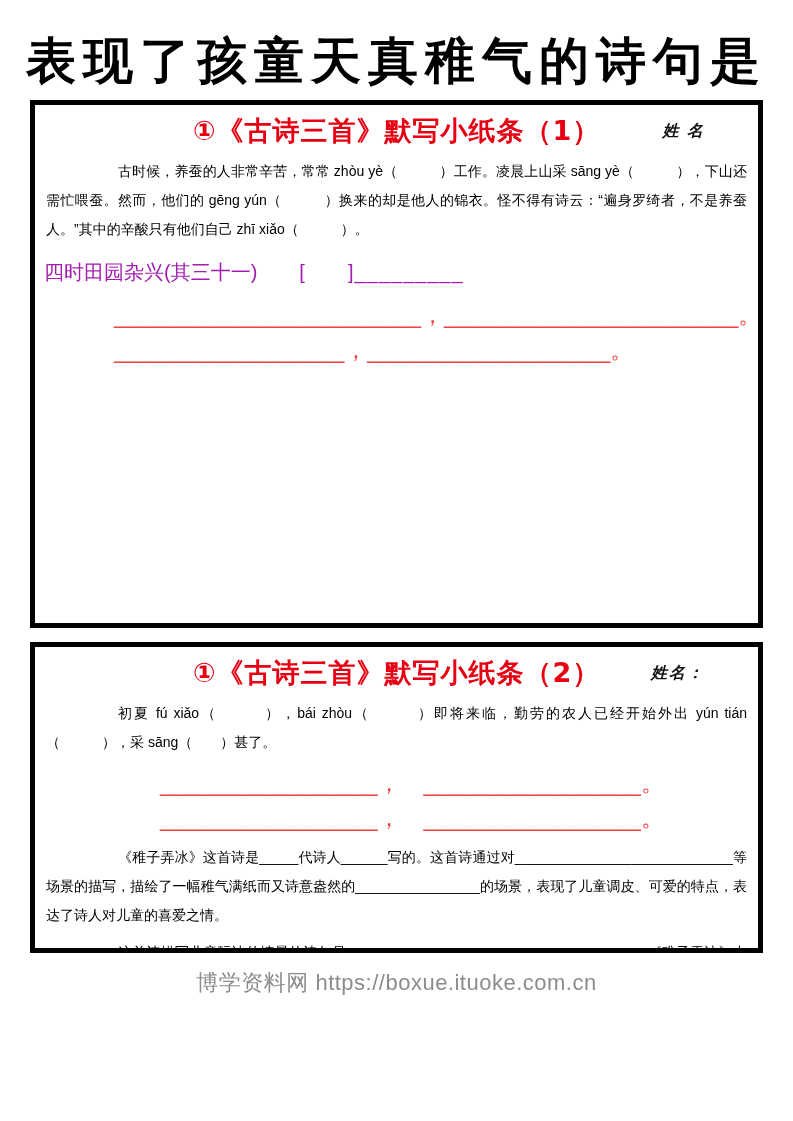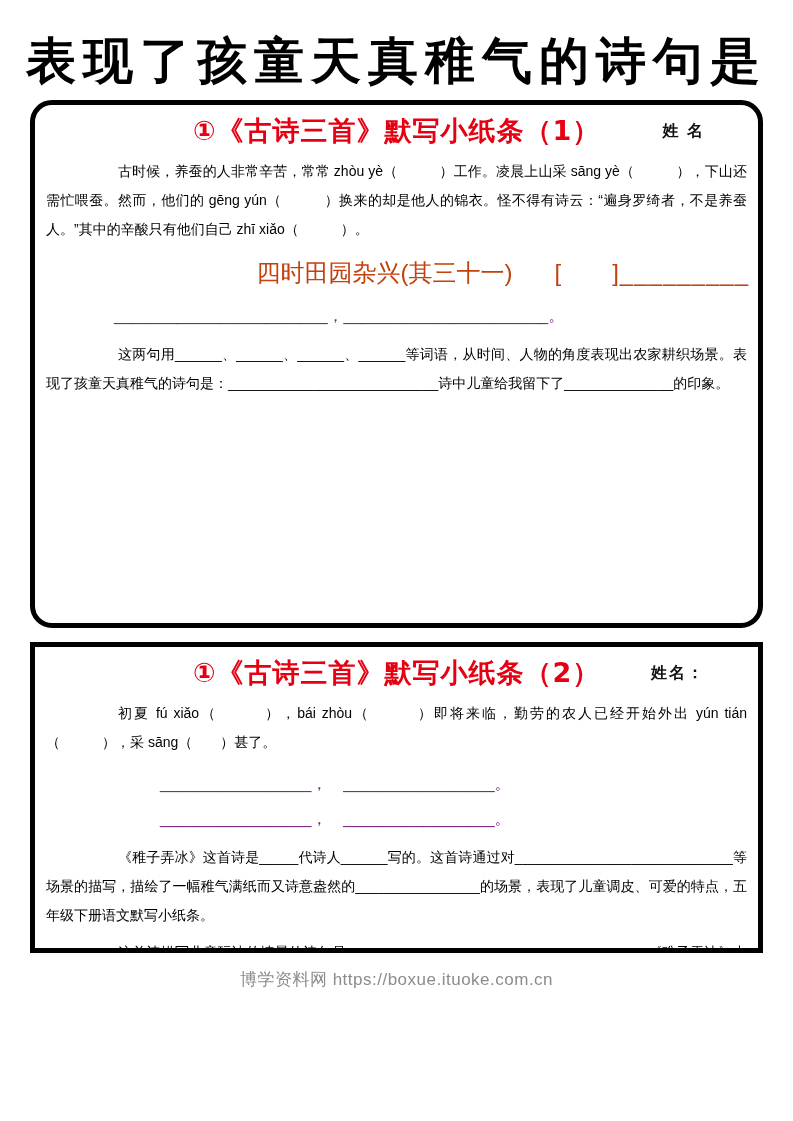--- a/index.html
+++ b/index.html
@@ -23,21 +23,21 @@
   }
   .card {
     width:733px;
     margin:0 auto 14px auto;
     border:5px solid #000;
     background:#fff;
     padding:6px 9px 0 9px;
     overflow:hidden;
     position:relative;
   }
-  .card-1 { height:528px;border-radius:22px; }
+  .card-1 { height:528px; }
   .card-2 { height:311px; }
   .card-header {
     position:relative;
     text-align:center;
     height:36px;
     line-height:36px;
     margin-top:2px;
   }
   .red-title {
     color:var(--accent);
@@ -47,81 +47,82 @@
     font-family:"DejaVu Sans","Liberation Sans",sans-serif;
   }
   .name-label {
     position:absolute;
     right:44px;
     bottom:0;
     font-size:16px;
     font-weight:bold;
     letter-spacing:2px;
     color:#111;
+    font-style:italic;
   }
   .para {
     font-size:14px;
     line-height:29px;
     text-align:justify;
     color:#000000;
     margin:8px 2px 0 2px;
   }
   .indent { text-indent:72px; }
   .poem-head {
-    text-align:right;
-    font-size:24px;
-    color:#c2410c;
+    text-align:left;
+    font-size:20px;
+    color:#a21caf;
     margin-top:14px;
     line-height:29px;
   }
   .poem-head .bracket { margin-left:42px; letter-spacing:1px; }
   .poem-line {
-    font-size:16px;
-    color:#701a75;
+    font-size:23px;
+    color:#ef4444;
     line-height:33px;
     margin:12px 0 0 70px;
     white-space:nowrap;
   }
   .poem-line.second { margin-top:2px; }
   .card-2 .poem-head { margin-top:8px; }
   .card-2 .poem-line { margin-left:116px; margin-top:10px; }
   .card-2 .poem-line.second { margin-top:2px; }
   .card-2 .para { }
   .q { margin-top:8px; }
   .footer {
     text-align:center;
-    font-size:17px;
+    font-size:22px;
     color:var(--footer-gray);
     margin-top:15px;
     letter-spacing:0.5px;
   }
 </style>
 </head>
 <body>
 
 <h1 class="page-title">表现了孩童天真稚气的诗句是</h1>
 
 <section class="card card-1">
   <div class="card-header">
     <span class="red-title">①《古诗三首》默写小纸条（1）</span>
     <span class="name-label">姓 名</span>
   </div>
   <p class="para indent">古时候，养蚕的人非常辛苦，常常 zhòu yè（　　　）工作。凌晨上山采 sāng yè（　　　），下山还需忙喂蚕。然而，他们的 gēng yún（　　　）换来的却是他人的锦衣。怪不得有诗云：“遍身罗绮者，不是养蚕人。”其中的辛酸只有他们自己 zhī xiǎo（　　　）。</p>
   <div class="poem-head">
     <span>四时田园杂兴(其三十一)</span><span class="bracket">[　　]_________</span>
   </div>
   <div class="poem-line">________________________，_______________________。</div>
-  <p class="para indent q">这两句用______、______、______、______等词语，从时间、人物的角度表现出农家耕织场景。表现了孩童天真稚气的诗句是：___________________________诗中儿童给我留下了______________的印象。</p>
+  <div class="poem-line second">__________________，___________________。</div>
 </section>
 
 <section class="card card-2">
   <div class="card-header">
     <span class="red-title">①《古诗三首》默写小纸条（2）</span>
     <span class="name-label">姓名：</span>
   </div>
   <p class="para indent">初夏 fú xiǎo（　　　），bái zhòu（　　　）即将来临，勤劳的农人已经开始外出 yún tián（　　　），采 sāng（　　）甚了。</p>
   <div class="poem-line">_________________，　_________________。</div>
   <div class="poem-line second">_________________，　_________________。</div>
-  <p class="para indent q">《稚子弄冰》这首诗是_____代诗人______写的。这首诗通过对____________________________等场景的描写，描绘了一幅稚气满纸而又诗意盎然的________________的场景，表现了儿童调皮、可爱的特点，五年级下册语文默写小纸条。</p>
+  <p class="para indent q">《稚子弄冰》这首诗是_____代诗人______写的。这首诗通过对____________________________等场景的描写，描绘了一幅稚气满纸而又诗意盎然的________________的场景，表现了儿童调皮、可爱的特点，表达了诗人对儿童的喜爱之情。</p>
   <p class="para indent q">这首诗描写儿童玩冰的情景的诗句是：___________________________________。《稚子弄冰》中的孩子给我留下了_______________________的印象。</p>
 </section>
 
 <div class="footer">博学资料网 https://boxue.ituoke.com.cn</div>
 
 </body></html>

